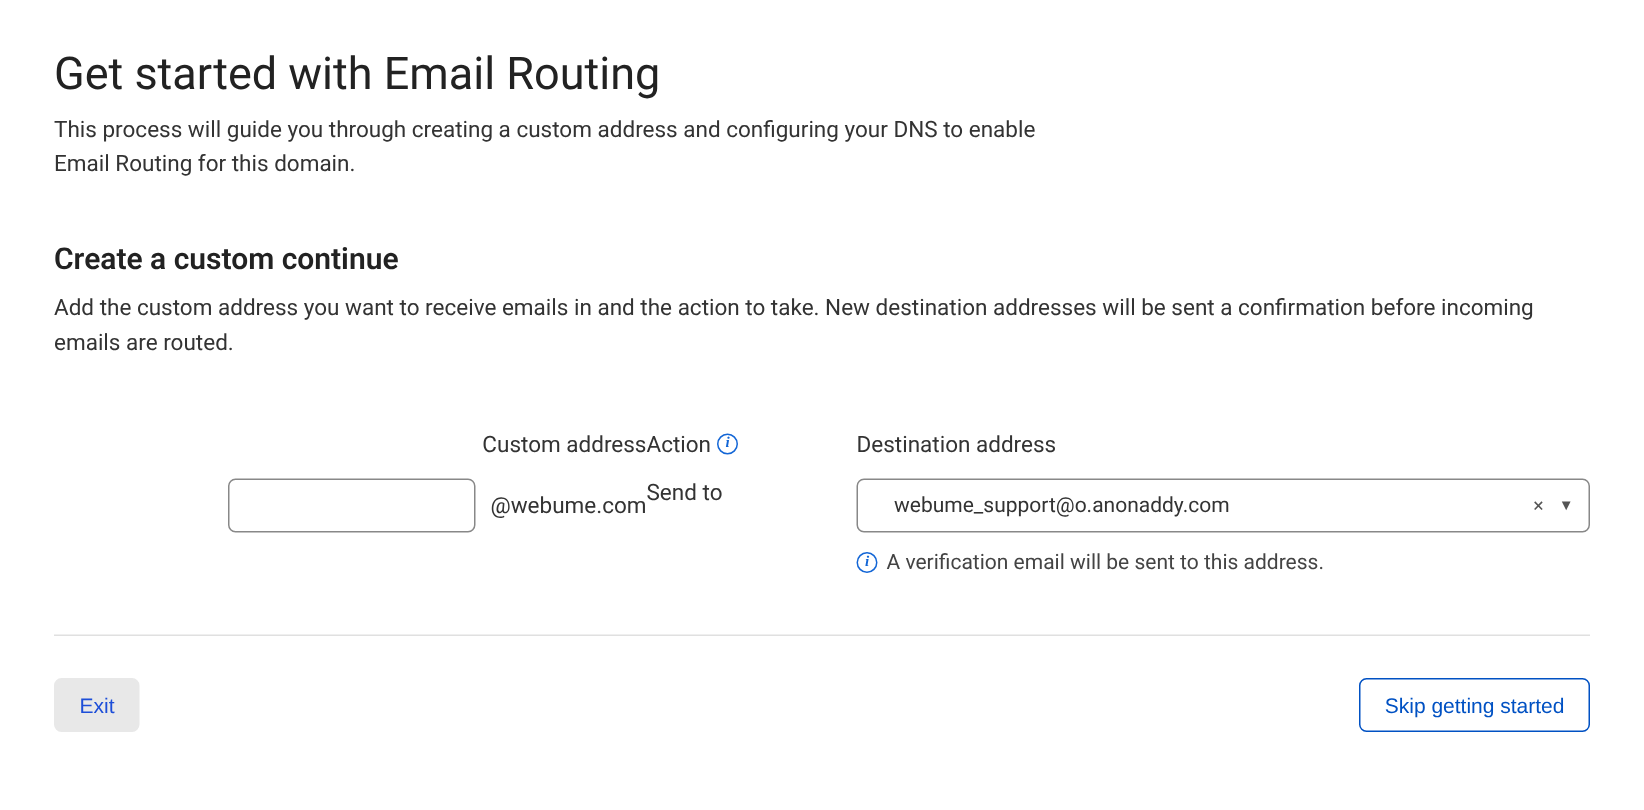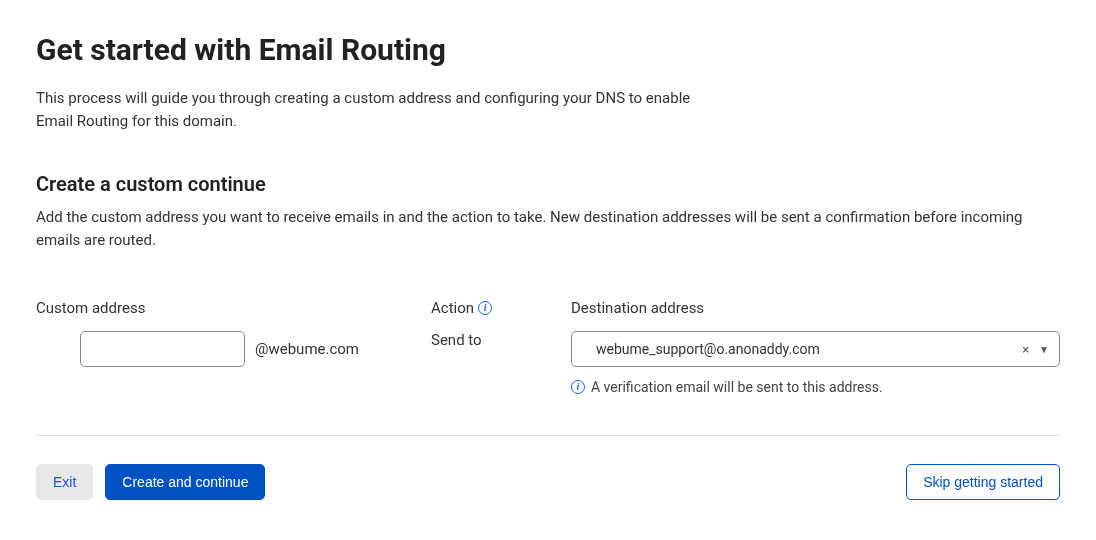--- a/index.html
+++ b/index.html
@@ -10,22 +10,22 @@
     body {
       font-family: -apple-system, BlinkMacSystemFont, "Segoe UI", Roboto, Helvetica, Arial, sans-serif;
       color: #1d1d1d;
       background: #fff;
       width: 1096px;
       height: 540px;
       padding: 32px 36px;
     }
     .page-title {
       font-size: 30px;
-      font-weight: 700;
-      margin-bottom: 20px;
+      font-weight: 400;
+      margin-bottom: 8px;
       color: #222;
     }
     .page-description {
       font-size: 15px;
       color: #333;
       line-height: 1.5;
       max-width: 660px;
       margin-bottom: 40px;
     }
     .section-title {
@@ -44,20 +44,21 @@
       display: flex;
       gap: 0;
       margin-bottom: 40px;
     }
     .form-col {
       display: flex;
       flex-direction: column;
     }
     .form-col.custom {
       width: 395px;
+      align-items: flex-end;
     }
     .form-col.action {
       width: 140px;
     }
     .form-col.dest {
       flex: 1;
     }
     .field-label {
       font-size: 15px;
       color: #333;
@@ -215,16 +216,15 @@
       <span>A verification email will be sent to this address.</span>
     </div>
   </div>
 </div>
 
 <hr class="divider">
 
 <div class="footer">
   <div class="footer-left">
     <button class="btn btn-exit">Exit</button>
-    <button class="btn btn-primary">Create and continue</button>
   </div>
   <button class="btn btn-outline">Skip getting started</button>
 </div>
 
 </body></html>

